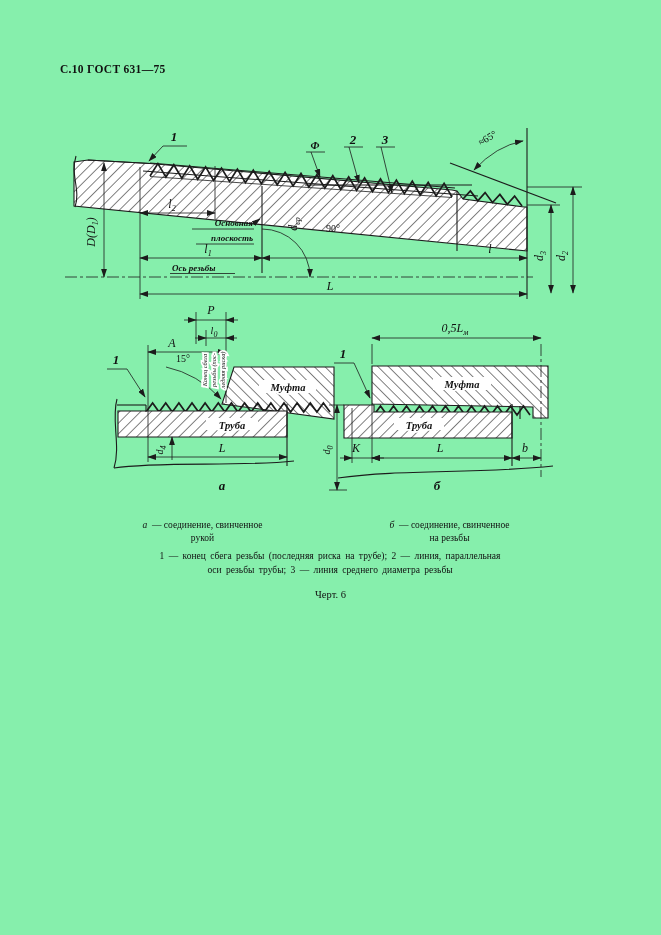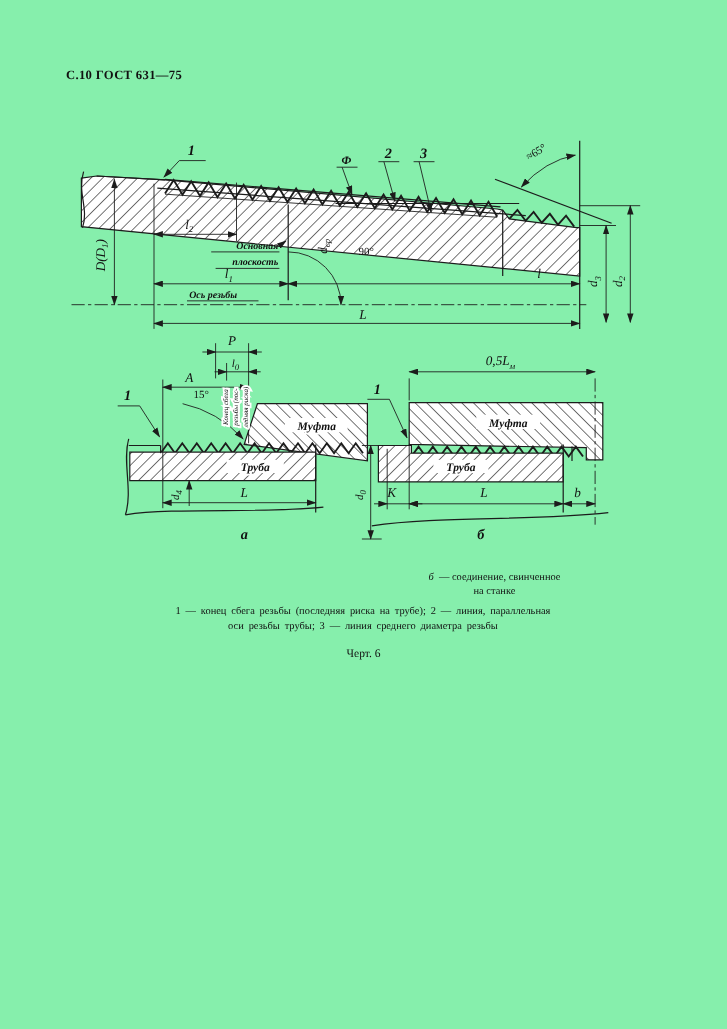--- a/index.html
+++ b/index.html
@@ -210,24 +210,29 @@
 
       <line class="thin" x1="372" y1="458" x2="512" y2="458" marker-start="url(#arr)" marker-end="url(#arr)"></line>
       <text class="dim" x="440" y="452" text-anchor="middle">L</text>
 
       <line class="thin" x1="512" y1="458" x2="541" y2="458" marker-start="url(#arr)" marker-end="url(#arr)"></line>
       <text class="dim" x="525" y="452" text-anchor="middle">b</text>
       <text class="cal" x="437" y="490" text-anchor="middle">б</text>
     </g>
   </svg>
 
+  <div class="abs cap" style="left:105px;top:519px;width:195px;">
+    <i>а</i>&nbsp;
+    <span>—  соединение, свинченное</span><br>
+    <span>рукой</span>
+  </div>
   <div class="abs cap" style="left:352px;top:519px;width:195px;">
     <i>б</i>&nbsp;
     <span>—  соединение, свинченное</span><br>
-    <span>на станке</span>
+    <span>на резьбы</span>
   </div>
 
   <div class="abs legend" style="left:90px;top:549px;width:480px;">
     <span>1 — конец сбега резьбы (последняя риска на трубе); 2 — линия, параллельная</span><br>
     <span>оси резьбы трубы; 3 — линия среднего диаметра резьбы</span>
   </div>
 
   <div class="abs fig" style="left:0;top:589px;">Черт. 6</div>
 
 

